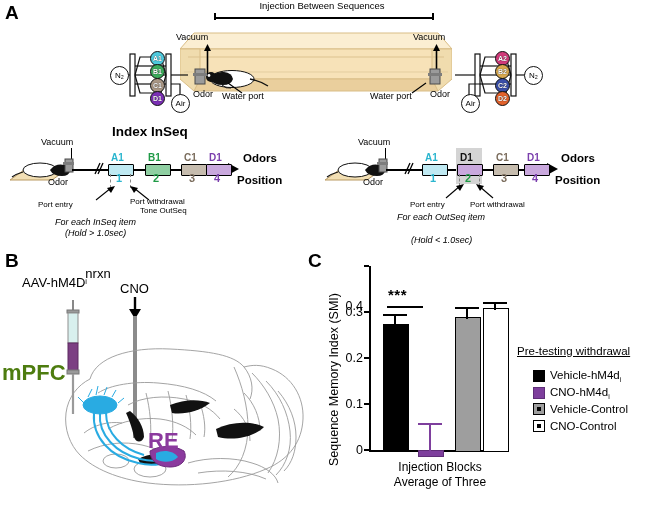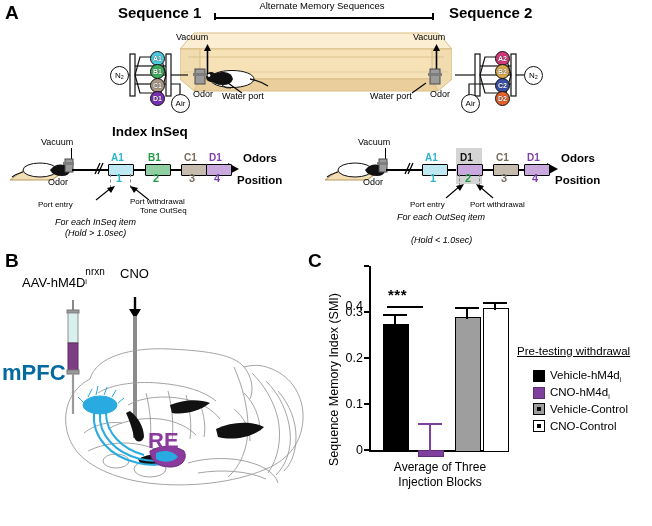--- a/index.html
+++ b/index.html
@@ -73,24 +73,22 @@
   .swatch-inner i{display:block;width:4px;height:4px;background:#000;}
   sup,sub{font-size:60%;}
 </style>
 </head>
 <body>
 
 <div class="abs" id="panelA">
 
   <div class="abs panel-letter" style="left:5px;top:3px;">A</div>
 
-  <div class="abs seq-title" style="left:118px;top:4px;">Sequence 1</div>
-  <div class="abs seq-title" style="left:449px;top:4px;">Sequence 2</div>
-
-  <div class="abs alt-label" style="left:212px;top:0px;width:220px;">Alternate Memory Sequences</div>
+
+  <div class="abs alt-label" style="left:212px;top:0px;width:220px;">Injection Between Sequences</div>
   <div class="abs alt-bar" style="left:214px;top:13px;width:216px;"></div>
 
   <div class="abs" style="left:180px;top:27px;width:272px;height:70px;">
     <svg width="272" height="70" viewBox="0 0 272 70">
       <polygon points="14,6 258,6 272,22 252,22 20,22 0,22" fill="#fbeed2" stroke="#d9bd86" stroke-width="1"></polygon>
       <polygon points="0,22 272,22 272,52 0,52" fill="#f7e2b8" stroke="#d9bd86" stroke-width="1"></polygon>
       <polygon points="0,22 20,22 20,58 14,64 0,52" fill="#f0dcae" stroke="#d9bd86" stroke-width="1"></polygon>
       <polygon points="272,22 252,22 252,58 258,64 272,52" fill="#f0dcae" stroke="#d9bd86" stroke-width="1"></polygon>
       <polygon points="20,52 252,52 258,64 14,64" fill="#eacf9d" stroke="#d9bd86" stroke-width="1"></polygon>
       <line x1="8" y1="30" x2="264" y2="30" stroke="#dcc28f" stroke-width="1"></line>
@@ -338,24 +336,24 @@
     <div class="annot" style="left:145px;top:76px;">Port withdrawal</div>
     <div class="annot-i" style="left:72px;top:88px;">For each OutSeq item</div>
     <div class="annot-i" style="left:86px;top:111px;">(Hold &lt; 1.0sec)</div>
   </div>
 </div>
 
 <div class="abs" id="panelB">
   <div class="abs panel-letter" style="left:5px;top:3px;">B</div>
 
   <div class="abs" style="left:22px;top:27px;font-size:13px;">
-    <span>AAV-hM4D</span><span style="display:inline-block;vertical-align:baseline;position:relative;"><sup style="position:absolute;left:0;top:-9px;font-size:10px;">nrxn</sup><sub style="position:absolute;left:0;top:2px;font-size:7.5px;">i</sub><span style="display:inline-block;width:20px;">&nbsp;</span></span>
-  </div>
-
-  <div class="abs" style="left:120px;top:18px;font-size:13px;text-align:right;">CNO</div>
+    <span>AAV-hM4D</span><span style="display:inline-block;vertical-align:baseline;position:relative;"><sup style="position:absolute;left:0;top:-9px;font-size:13px;">nrxn</sup><sub style="position:absolute;left:0;top:2px;font-size:7.5px;">i</sub><span style="display:inline-block;width:20px;">&nbsp;</span></span>
+  </div>
+
+  <div class="abs" style="left:120px;top:33px;font-size:13px;text-align:right;">CNO</div>
   <div class="abs" style="left:128px;top:49px;">
     <svg width="14" height="22" viewBox="0 0 14 22">
         <line x1="7" y1="0" x2="7" y2="13" stroke="#000" stroke-width="2.4"></line>
         <polygon points="7,22 1,12 13,12" fill="#000"></polygon>
       </svg>
   </div>
 
   <div class="abs" style="left:62px;top:50px;">
     <svg width="22" height="118" viewBox="0 0 22 118">
       <line x1="11" y1="2" x2="11" y2="14" stroke="#888" stroke-width="2"></line>
@@ -412,21 +410,21 @@
         <path d="M68 80 C68 100 84 116 106 122"></path>
       </g>
 
       <g>
         <path d="M112 118 C122 112 136 112 146 118 C150 126 144 134 132 134 C120 134 112 128 112 118 Z" fill="#8b3a9e" stroke="#6d2a7d"></path>
         <path d="M118 120 C126 116 136 118 140 124 C134 130 124 130 118 126 Z" fill="#29abe2"></path>
       </g>
     </svg>
   </div>
 
-  <div class="mplabel" style="left:2px;top:112px;color:#0369a1;">mPFC</div>
+  <div class="mplabel" style="left:2px;top:112px;color:#4d7c0f;">mPFC</div>
   <div class="mplabel" style="left:148px;top:180px;color:#8b3a9e;text-align:center;">RE</div>
 </div>
 
 <div class="abs" id="panelC">
   <div class="abs panel-letter" style="left:3px;top:3px;">C</div>
 
   <div class="axlabel-y" style="left:22px;top:218px;">Sequence Memory Index (SMI)</div>
 
   <div class="ytick" style="left:26px;top:11px;width:32px;margin-top:40px;">0.4</div>
   <div class="ytick" style="left:26px;top:57px;width:32px;">0.3</div>
@@ -464,22 +462,22 @@
   <div class="bar" style="left:178px;top:60px;width:24px;height:142px;background:#ffffff;"></div>
   <div class="errbar" style="left:178px;top:54px;width:24px;height:8px;">
     <div class="cap" style="background:#000;"></div>
       <div class="stem" style="top:0;height:8px;background:#000;"></div>
   </div>
 
   <div class="sig" style="left:83px;top:38px;">***</div>
   <div class="sigline" style="left:82px;top:58px;width:36px;"></div>
 
   <div class="abs" style="left:40px;top:212px;width:190px;">
+    <div class="xcap" style="position:relative;">Injection Blocks</div>
     <div class="xcap" style="position:relative;">Average of Three</div>
-    <div class="xcap" style="position:relative;">Injection Blocks</div>
   </div>
 
   <div class="leg-title" style="left:212px;top:97px;">Pre-testing withdrawal</div>
 
   <div class="leg-row" style="left:228px;top:121px;">
     <span class="swatch" style="background:#000000;"></span>
     <span><span>Vehicle-hM4d</span><sub>i</sub></span>
   </div>
 
   <div class="leg-row" style="left:228px;top:138px;">

